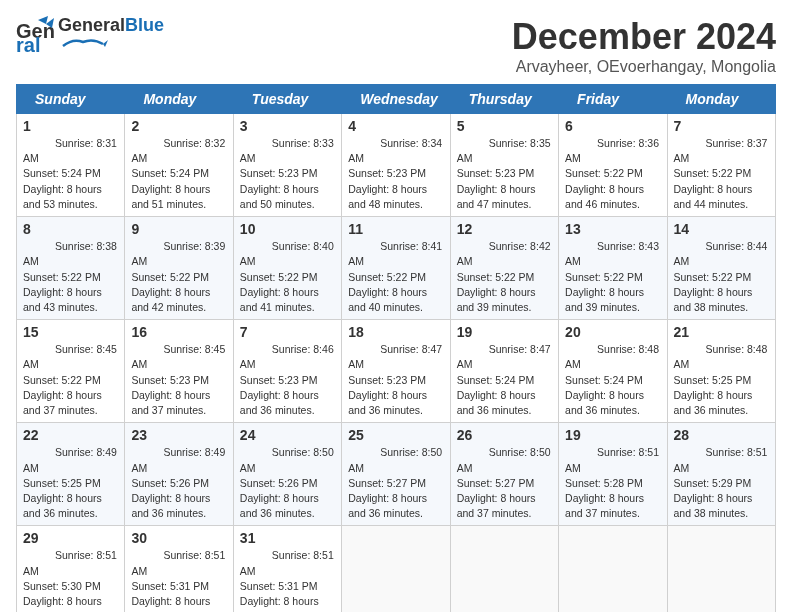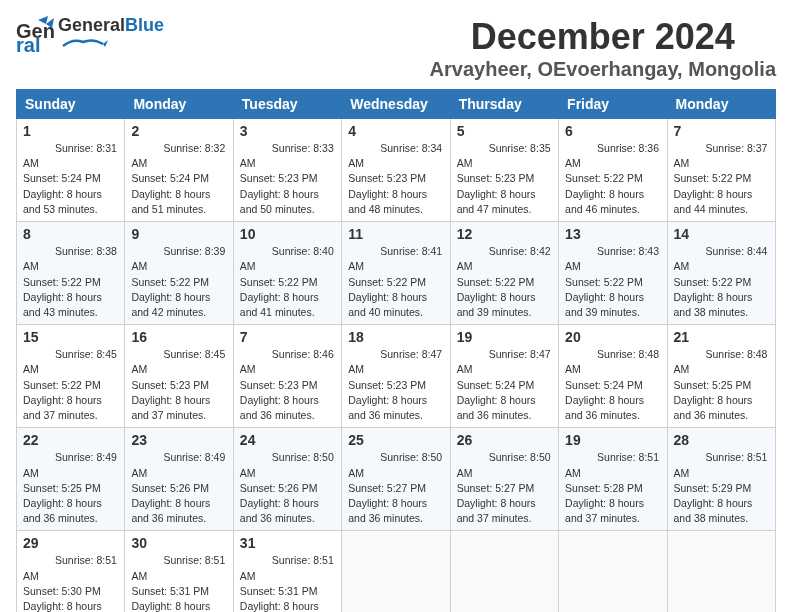--- a/index.html
+++ b/index.html
@@ -10,45 +10,46 @@
       min-height: 612px;
       padding: 16px;
     }
     .header-area {
       display: flex;
       justify-content: space-between;
       align-items: flex-start;
       margin-bottom: 8px;
     }
     .title-area {
-      text-align: center;
+      text-align: right;
     }
     .title-area h1 {
       font-size: 36px;
       font-weight: bold;
       color: #333;
     }
     .title-area h2 {
-      font-size: 20px;
+      font-size: 16px;
       color: #555;
-      font-weight: bold;
+      font-weight: normal;
     }
     .calendar-table {
       width: 100%;
       border-collapse: collapse;
       table-layout: fixed;
     }
     .calendar-table th {
       background-color: #2e75b6;
       color: #fff;
       text-align: left;
-      padding: 6px 8px;
+      padding: 6px 18px;
       font-size: 14px;
       font-weight: bold;
       border: 1px solid #2e75b6;
+      font-style: italic;
     }
     .calendar-table td {
       border: 1px solid #d0d0d0;
       vertical-align: top;
       padding: 4px 6px;
       font-size: 11px;
       color: #333;
       min-height: 80px;
       height: 90px;
       background: #fff;

